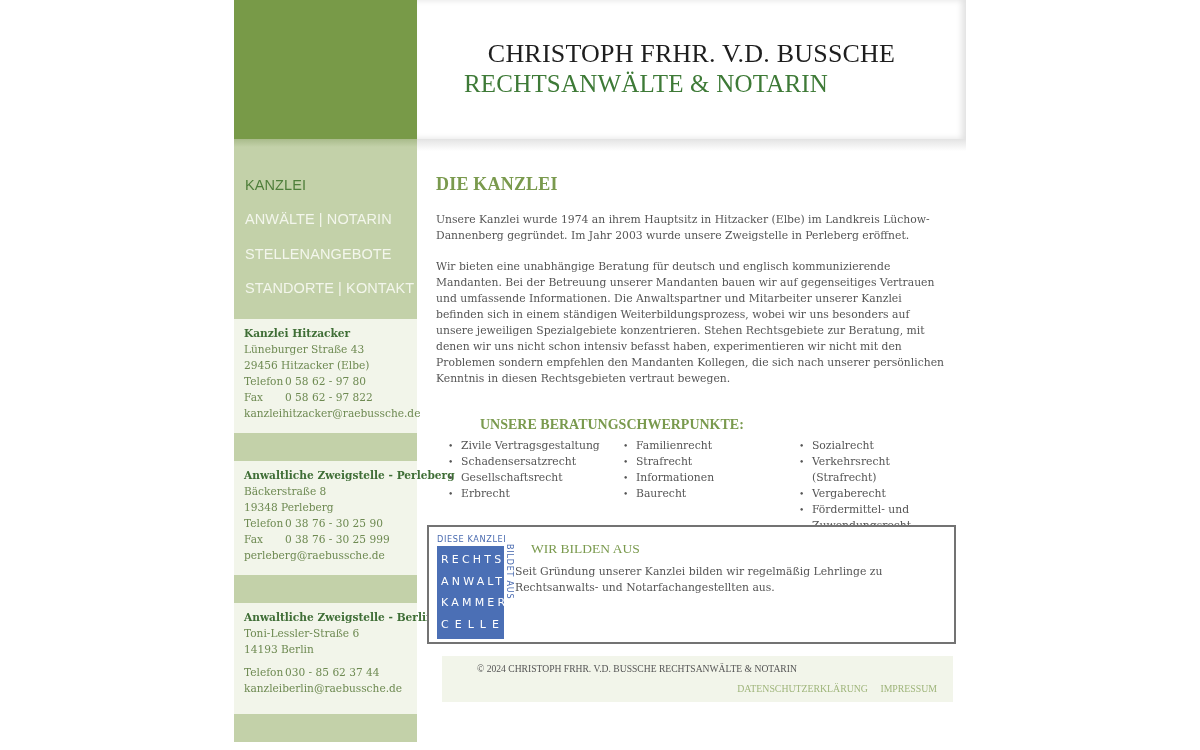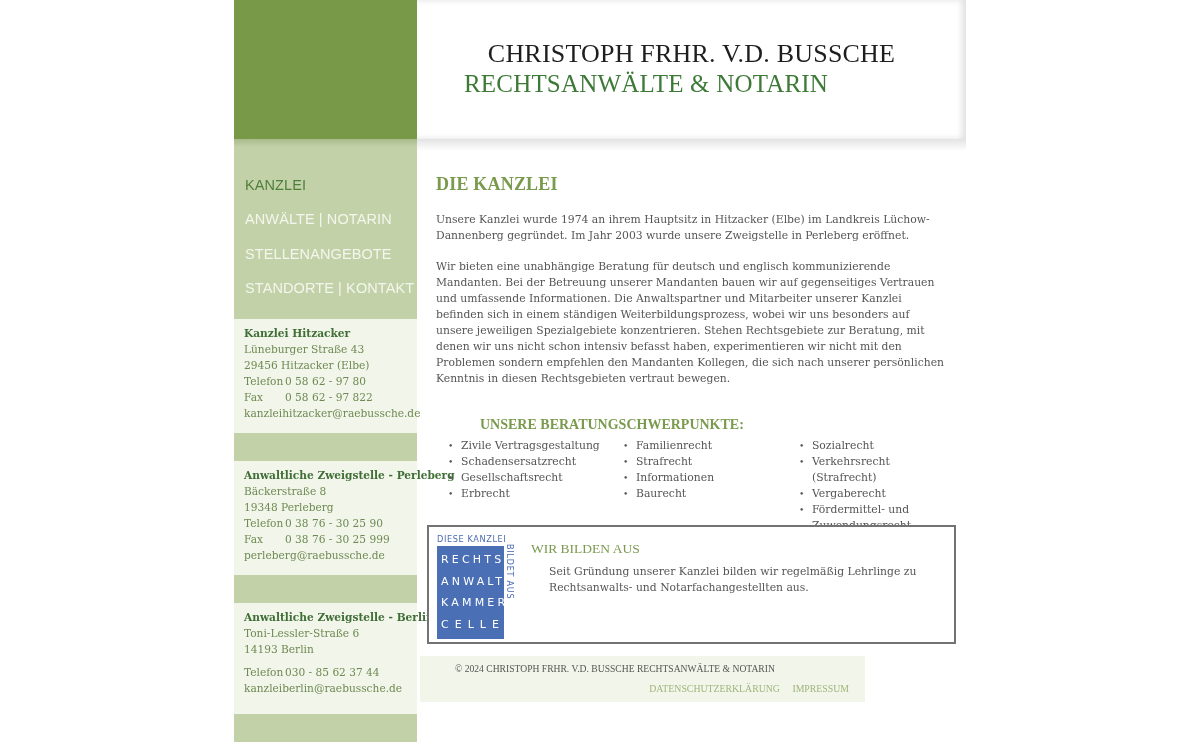--- a/index.html
+++ b/index.html
@@ -52,24 +52,24 @@
 
   
   .train { position: absolute; left: 193px; top: 525px; width: 529px; height: 119px; border: 2px solid #737373; background: #fff; }
   .badge { position: absolute; left: 8px; top: 7px; width: 80px; height: 100px; }
   .badge-top { position: absolute; left: 0; top: 0; font-family: "DejaVu Sans", sans-serif; font-size: 8.2px; color: #4a6bb0; letter-spacing: 0.6px; }
   .badge-box { position: absolute; left: 0; top: 12px; width: 67px; height: 93px; background: #4b6fb5; color: #fff;
     font-family: "DejaVu Sans", sans-serif; font-size: 11px; letter-spacing: 3.2px; padding: 3px 0 0 4px; line-height: 21.5px; }
   .badge-side { position: absolute; left: 68px; top: 10px; writing-mode: vertical-rl; font-family: "DejaVu Sans", sans-serif;
     font-size: 8px; color: #4a6bb0; letter-spacing: 0.8px; }
   .train-h { position: absolute; left: 102px; top: 14px; font-family: "Liberation Serif", serif; font-size: 13.5px; color: #7a9a4e; }
-  .train-p { position: absolute; left: 120px; top: 37px; width: 420px; font-size: 10.8px; line-height: 16px; color: #555; }
+  .train-p { position: absolute; left: 86px; top: 37px; width: 420px; font-size: 10.8px; line-height: 16px; color: #555; }
 
   
-  .footer { position: absolute; left: 186px; top: 656px; width: 445px; height: 46px; background: #f2f5ea; }
+  .footer { position: absolute; left: 208px; top: 656px; width: 511px; height: 46px; background: #f2f5ea; }
   .copy { position: absolute; left: 35px; top: 7px; font-family: "Liberation Serif", serif; font-size: 9.6px; color: #555; white-space: nowrap; }
   .flinks { position: absolute; right: 16px; top: 27px; font-family: "Liberation Serif", serif; font-size: 9.8px; white-space: nowrap; }
   .flinks a { color: #9fb57b; text-decoration: none; margin-left: 10px; }
 </style>
 </head>
 <body>
 
 <div class="page">
   <div class="header-green"></div>
   <div class="header-main"></div>

